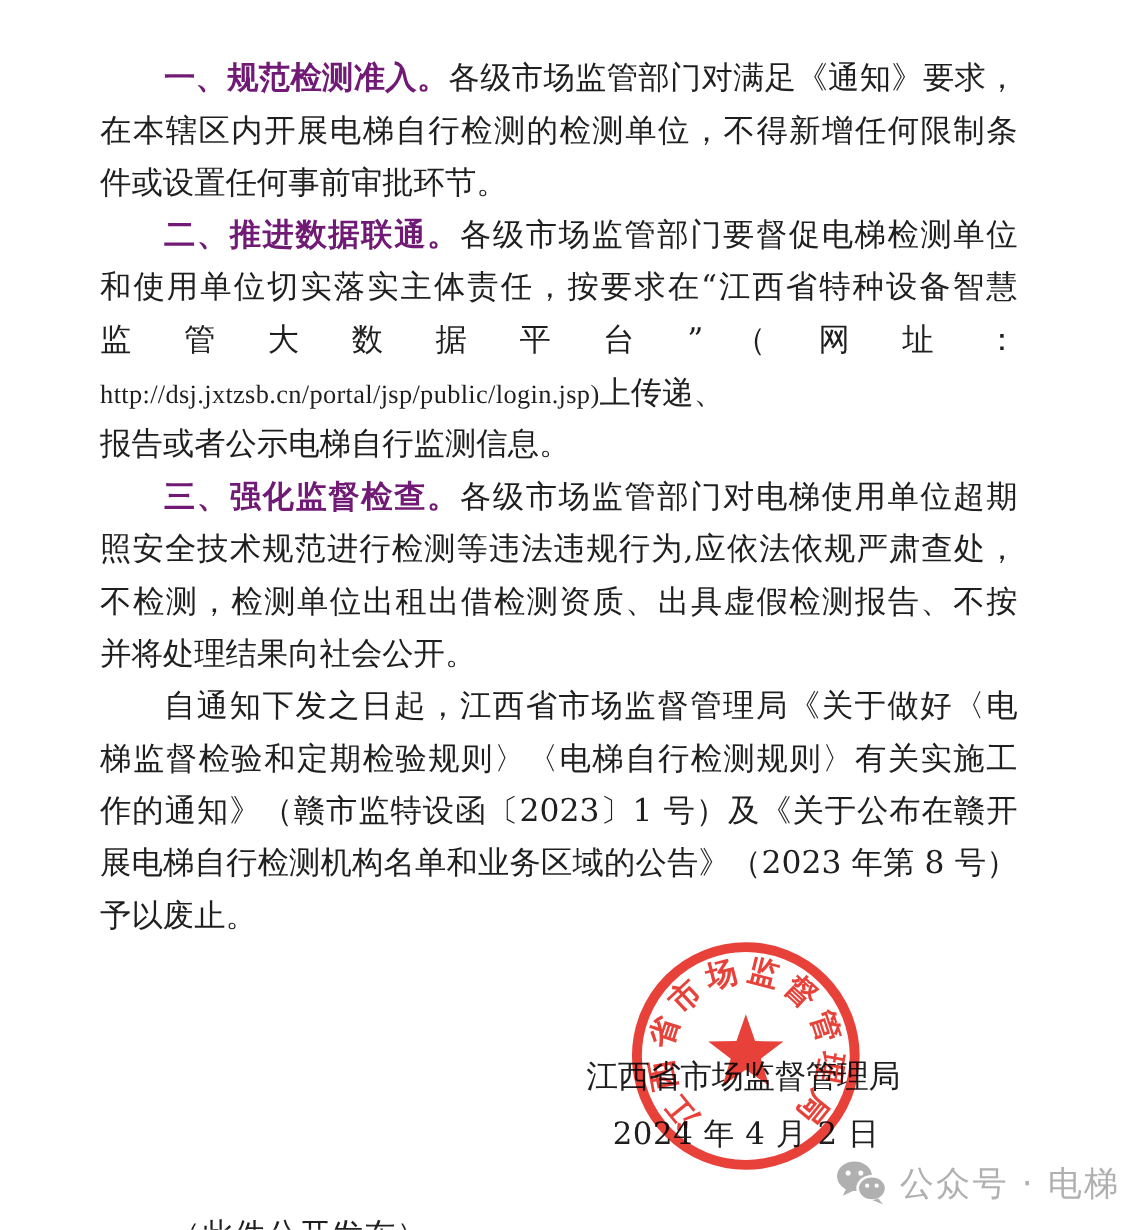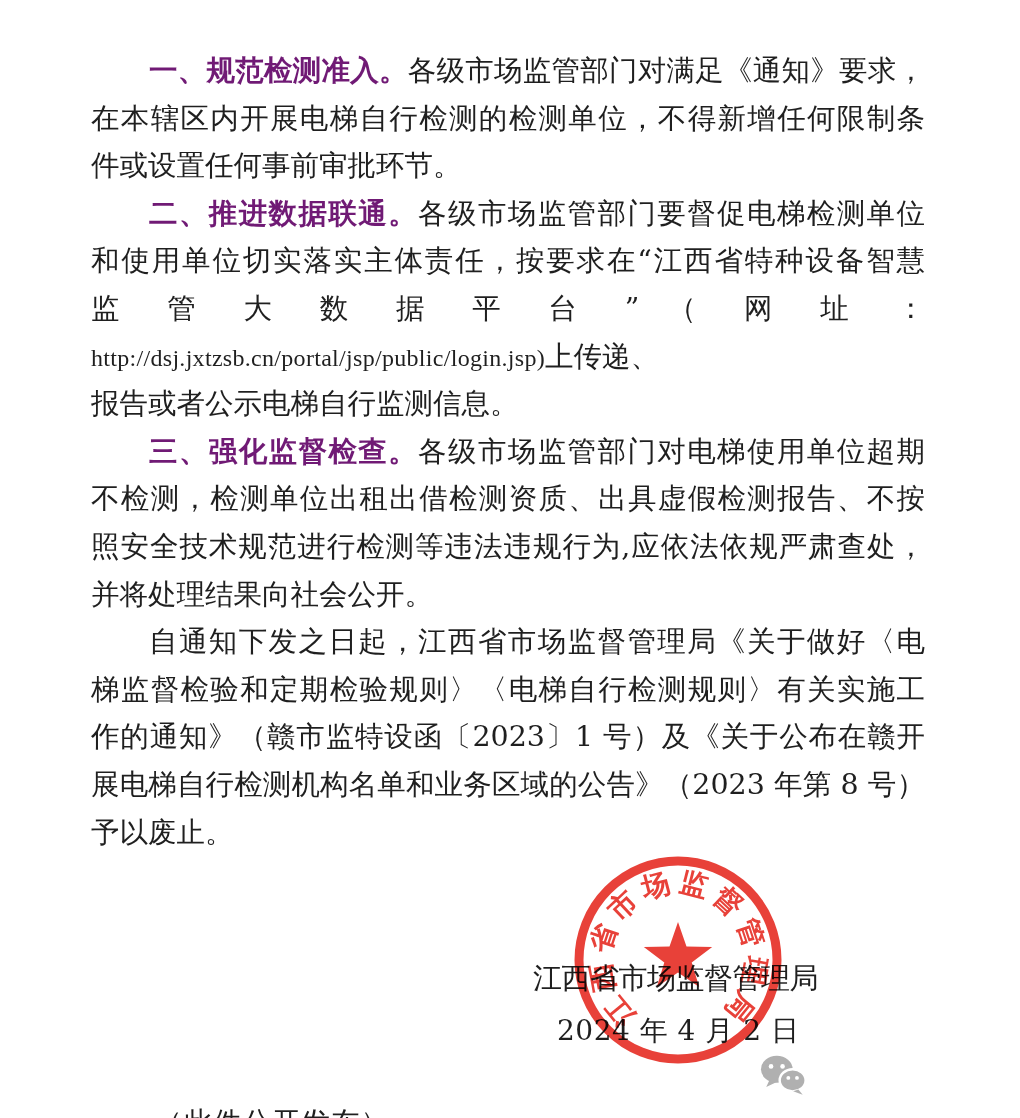--- a/index.html
+++ b/index.html
@@ -47,22 +47,22 @@
   <div class="line"><span>在本辖区内开展电梯自行检测的检测单位，不得新增任何限制条</span></div>
   <div class="line last"><span>件或设置任何事前审批环节。</span></div>
 
   <div class="line indent"><span class="hd">二、推进数据联通。</span><span>各级市场监管部门要督促电梯检测单位</span></div>
   <div class="line"><span>和使用单位切实落实主体责任，按要求在“江西省特种设备智慧</span></div>
   <div class="line"><span>监 管 大 数 据 平 台 ” （ 网 址 ：</span></div>
   <div class="line urlline"><span class="urltext">http://dsj.jxtzsb.cn/portal/jsp/public/login.jsp)</span><span class="urltail">上传递、</span></div>
   <div class="line last"><span>报告或者公示电梯自行监测信息。</span></div>
 
   <div class="line indent"><span class="hd">三、强化监督检查。</span><span>各级市场监管部门对电梯使用单位超期</span></div>
+  <div class="line"><span>照安全技术规范进行检测等违法违规行为,应依法依规严肃查处，</span></div>
   <div class="line"><span>不检测，检测单位出租出借检测资质、出具虚假检测报告、不按</span></div>
-  <div class="line"><span>照安全技术规范进行检测等违法违规行为,应依法依规严肃查处，</span></div>
   <div class="line last"><span>并将处理结果向社会公开。</span></div>
 
   <div class="line indent"><span>自通知下发之日起，江西省市场监督管理局《关于做好〈电</span></div>
   <div class="line"><span>梯监督检验和定期检验规则〉〈电梯自行检测规则〉有关实施工</span></div>
   <div class="line"><span>作的通知》（赣市监特设函〔2023〕1 号）及《关于公布在赣开</span></div>
   <div class="line"><span>展电梯自行检测机构名单和业务区域的公告》（2023 年第 8 号）</span></div>
   <div class="line last"><span>予以废止。</span></div>
 </div>
 
 <div class="sig-org">江西省市场监督管理局</div>
@@ -87,13 +87,14 @@
     </g>
     <circle cx="11.5" cy="12" r="2.4" fill="#ffffff"></circle>
     <circle cx="23.5" cy="12" r="2.4" fill="#ffffff"></circle>
     <g fill="#b0b0b0">
       <ellipse cx="34" cy="26.5" rx="13.5" ry="11.5" stroke="#ffffff" stroke-width="2.5"></ellipse>
       <path d="M40,36 L44.5,41.5 L34.5,37.8 Z"></path>
     </g>
     <circle cx="29.5" cy="24" r="2" fill="#ffffff"></circle>
     <circle cx="38.5" cy="24" r="2" fill="#ffffff"></circle>
   </svg>
+  <span class="wm-label">公众号 · 电梯</span>
 </div>
 
 </body></html>

